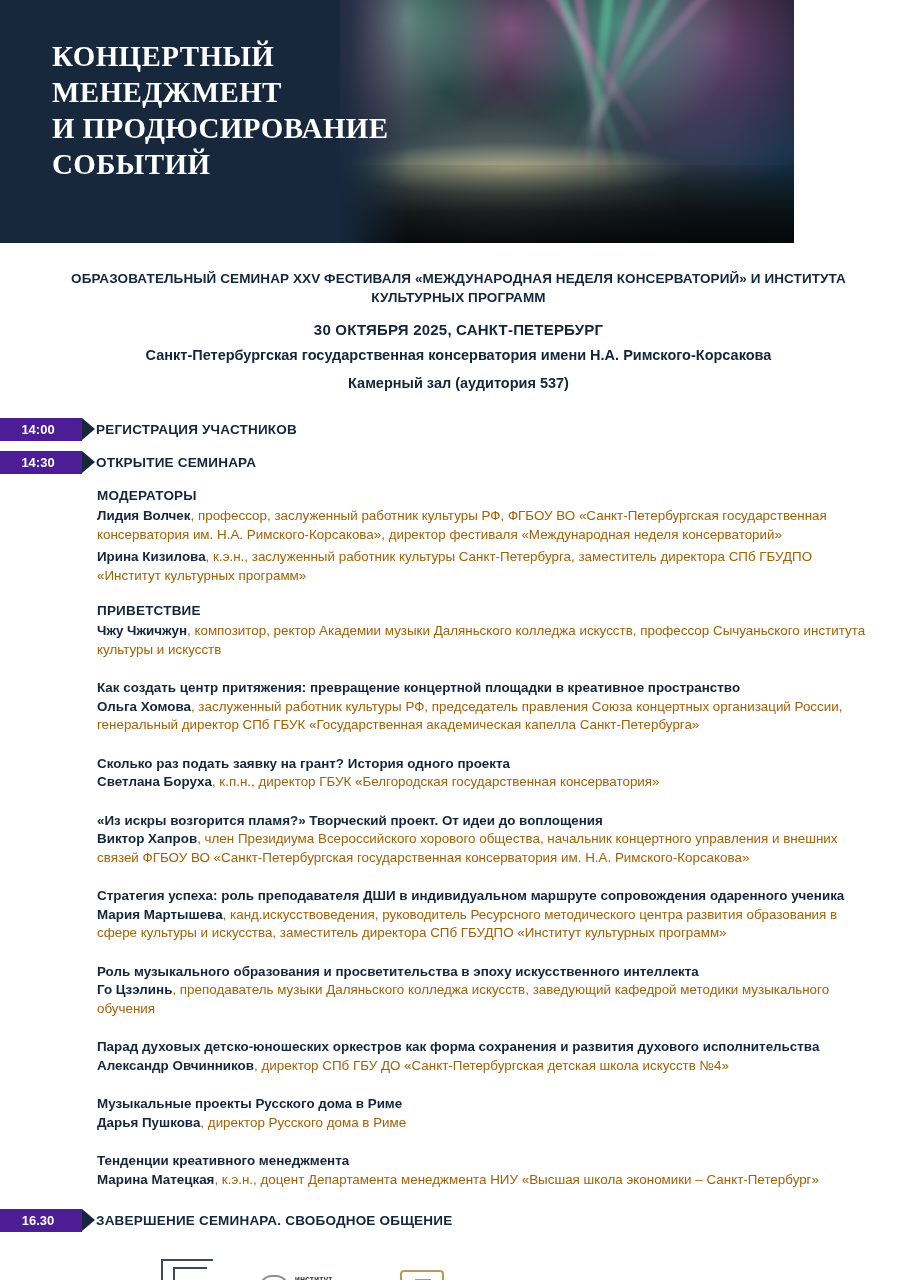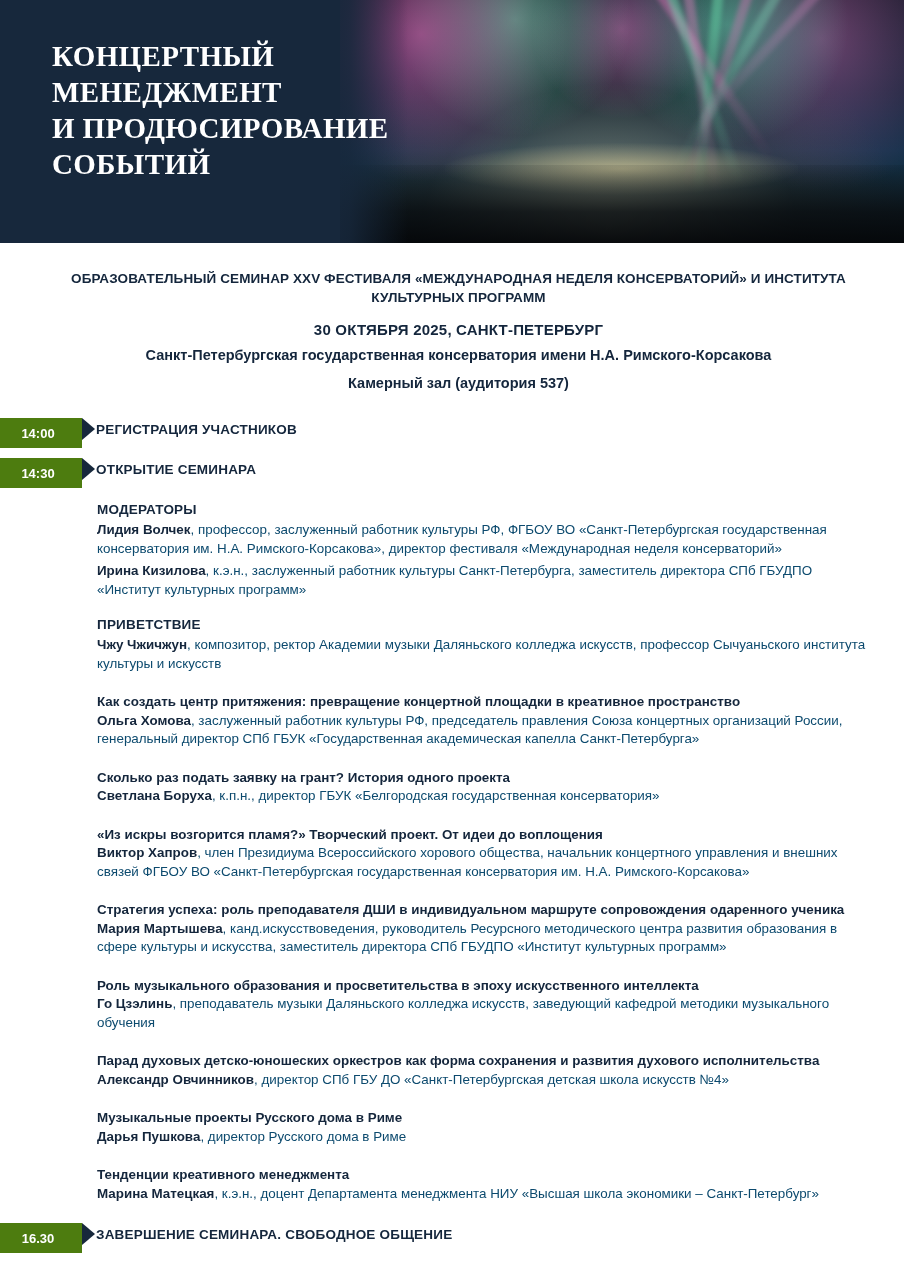--- a/index.html
+++ b/index.html
@@ -17,21 +17,21 @@
     position: relative;
     width: 917px;
     min-height: 1280px;
     background: #ffffff;
     overflow: hidden;
   }
 
   
   .hero {
     position: relative;
-    width: 904px;
+    width: 794px;
     height: 243px;
     background: #4d7c0f;
     overflow: hidden;
   }
   .hero-left {
     position: absolute;
     left: 0; top: 0;
     width: 340px; height: 243px;
     background: #17283c;
     z-index: 3;
@@ -129,22 +129,22 @@
   }
   .slot {
     position: relative;
     display: flex;
     align-items: flex-start;
   }
   .time-chip {
     position: relative;
     flex: 0 0 auto;
     width: 82px;
-    height: 30px;
-    background: #4d7c0f;
+    height: 23px;
+    background: #4c1d95;
     color: #ffffff;
     font-size: 13px;
     font-weight: bold;
     display: flex;
     align-items: center;
     justify-content: center;
     padding-right: 6px;
     box-sizing: border-box;
   }
   .time-chip::after {
@@ -187,21 +187,21 @@
   .entry .etitle {
     font-weight: bold;
     color: #14263c;
     display: block;
     line-height: 18.5px;
   }
   .entry .ename {
     font-weight: bold;
     color: #14263c;
   }
-  .entry .edesc { color: #0c4a6e; }
+  .entry .edesc { color: #a16207; }
 
   .final-slot {
     margin-top: 20px;
   }
 
   
   .logos {
     margin-top: 24px;
     height: 78px;
     display: flex;

